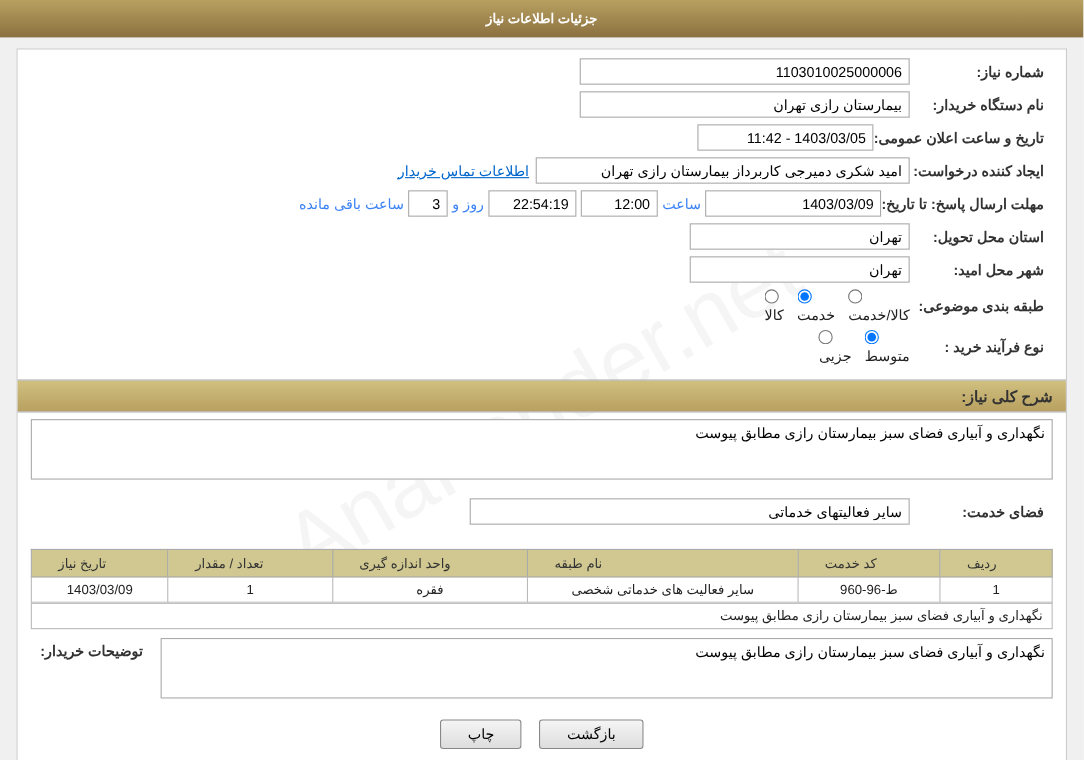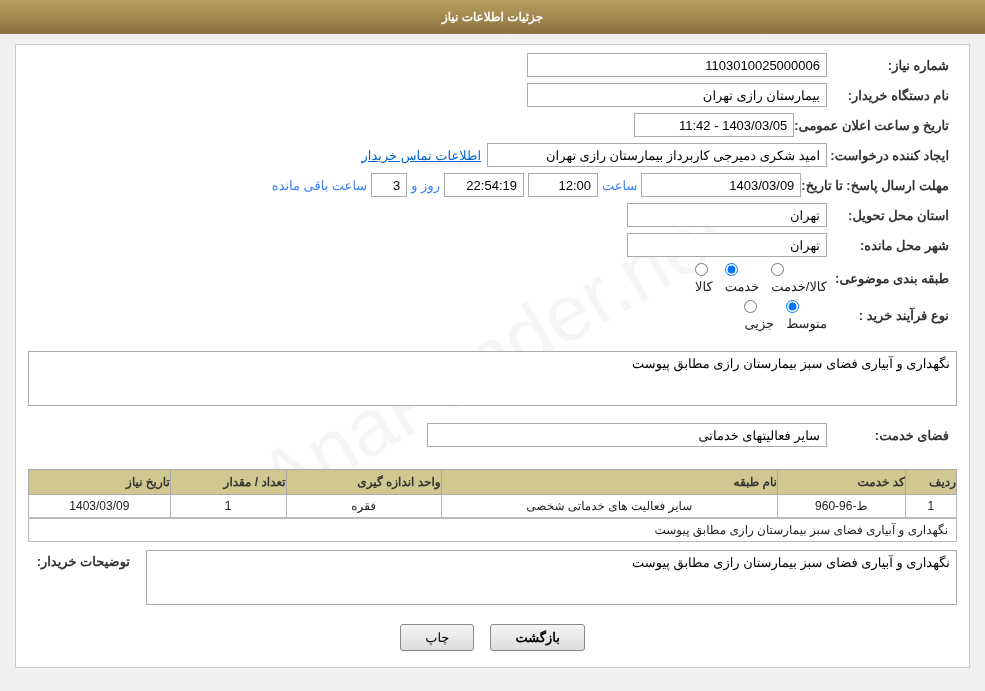--- a/index.html
+++ b/index.html
@@ -142,23 +142,23 @@
 
     .data-table {
       width: 100%;
       border-collapse: collapse;
       font-size: 12px;
     }
 
     .data-table th {
       background: #d0c890;
       border: 1px solid #aaa;
-      padding: 5px 0;
-      text-align: right;
-      font-weight: bold;
+      padding: 5px 24px;
+      text-align: left;
+      font-weight: normal;
       color: #333;
     }
 
     .data-table td {
       border: 1px solid #bbb;
       padding: 4px 8px;
       text-align: center;
       background: white;
     }
 
@@ -186,21 +186,20 @@
       border-radius: 3px;
       text-align: center;
     }
 
     .btn-print {
       background: linear-gradient(to bottom, #f5f5f5, #ddd);
     }
 
     .btn-back {
       background: linear-gradient(to bottom, #f5f5f5, #ddd);
-      font-weight: bold;
     }
 
     .watermark-wrapper {
       position: relative;
     }
 
     .watermark {
       position: absolute;
       top: 50%;
       left: 50%;
@@ -271,21 +270,21 @@
             <span class="inline-label">ساعت باقی مانده</span>
           </div>
         </div>
 
         <div class="row">
           <span class="label">استان محل تحویل:</span>
           <input class="input-field input-medium" type="text" value="تهران" readonly="" style="">
         </div>
 
         <div class="row">
-          <span class="label">شهر محل مانده:</span>
+          <span class="label">شهر محل امید:</span>
           <input class="input-field input-medium" type="text" value="تهران" readonly="" style="">
         </div>
 
         <div class="row">
           <span class="label">طبقه بندی موضوعی:</span>
           <div class="radio-group">
             <div class="radio-item">
               <input type="radio" name="tabaqe" id="kala-khedmat" style="">
               <label for="kala-khedmat">کالا/خدمت</label>
             </div>
@@ -309,20 +308,23 @@
             </div>
             <div class="radio-item">
               <input type="radio" name="noe" id="jozei" style="">
               <label for="jozei">جزیی</label>
             </div>
           </div>
         </div>
 
       </div>
 
+      <div class="section-title">
+        <span>شرح کلی نیاز:</span>
+      </div>
       <div style="margin: 6px 12px;">
         <textarea class="textarea-field" readonly="" style="">نگهداری و آبیاری فضای سبز بیمارستان رازی مطابق پیوست</textarea>
       </div>
 
 
       <div class="section">
         <div class="group-label-row">
           <span class="label">فضای خدمت:</span>
           <input class="input-field" style="width: 400px;" type="text" value="سایر فعالیتهای خدماتی" readonly="">
         </div>

